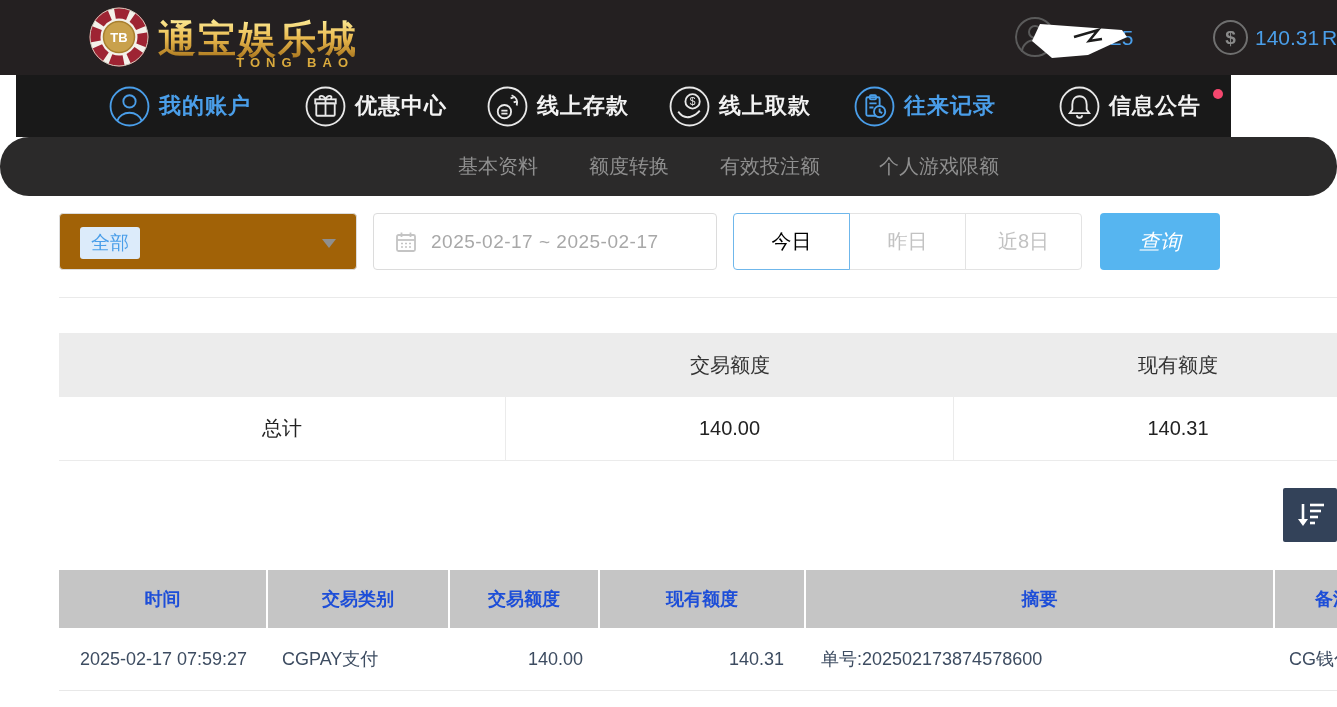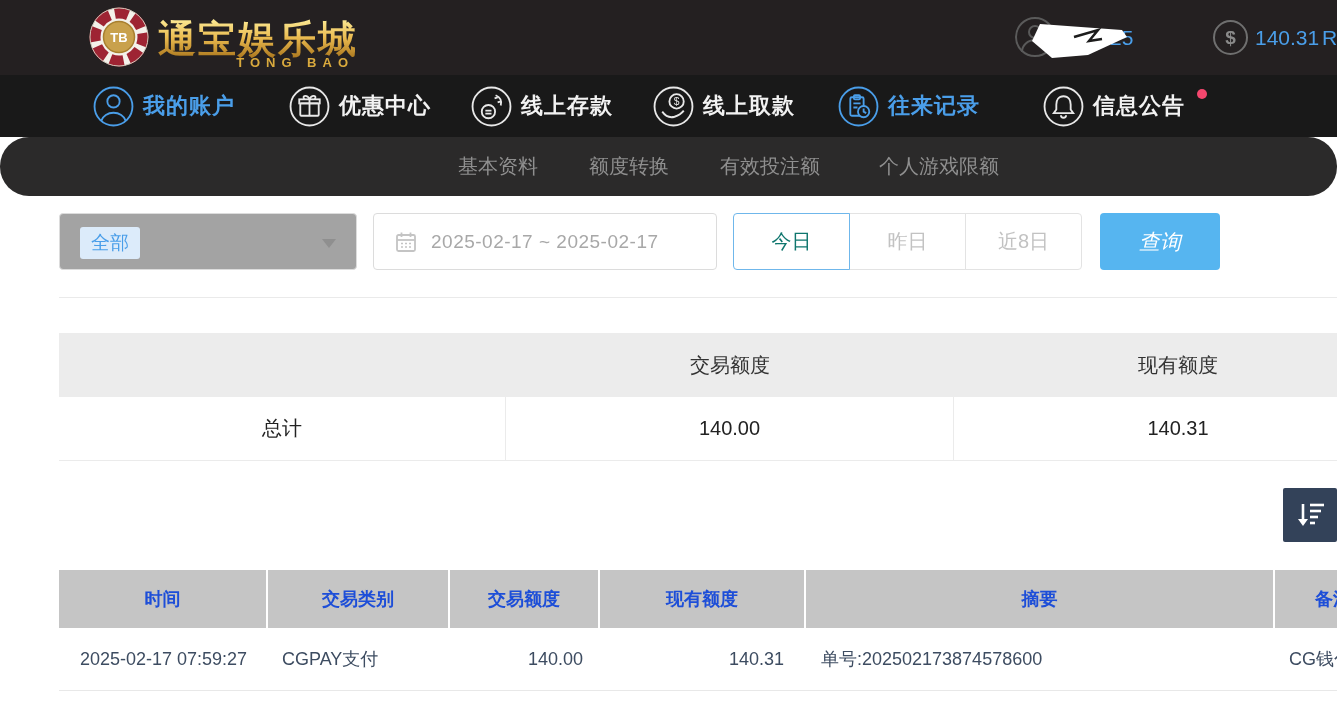--- a/index.html
+++ b/index.html
@@ -15,49 +15,49 @@
            -webkit-background-clip:text;background-clip:text;color:transparent;letter-spacing:2px;margin-top:10px;}
   .logo-en{font-size:13px;font-weight:bold;letter-spacing:6px;color:#d9a93d;text-align:right;margin-top:-4px;padding-right:4px;}
   .user-icon-tr{position:absolute;left:1014px;top:16px;}
   .username{position:absolute;left:1110px;top:0;height:75px;line-height:75px;font-size:21px;color:#4a9ee9;}
   .scribble{position:absolute;left:1028px;top:14px;}
   .dollar-icon-tr{position:absolute;left:1212px;top:19px;}
   .balance{position:absolute;left:1255px;top:0;height:75px;line-height:75px;font-size:21px;color:#4a9ee9;}
   .currency{position:absolute;left:1322px;top:0;height:75px;line-height:75px;font-size:21px;color:#4a9ee9;}
 
   
-  .mainnav{position:absolute;left:0;top:75px;width:1337px;height:62px;background:#191919;}
+  .mainnav{position:absolute;left:16px;top:75px;width:1215px;height:62px;background:#191919;}
   .nav-item{position:absolute;top:0;height:62px;display:flex;align-items:center;gap:9px;cursor:pointer;}
   .nav-item .lbl{font-size:22px;font-weight:bold;letter-spacing:1px;color:#f2f2f2;white-space:nowrap;}
   .nav-item.active .lbl{color:#4a9ee9;}
   .nav-item svg{display:block;}
   .nav-dot{position:absolute;left:1197px;top:14px;width:10px;height:10px;border-radius:50%;background:#f4476e;}
 
   
   .subnav{position:absolute;left:0;top:137px;width:1337px;height:59px;background:#2b2a2a;border-radius:29px;}
   .subnav-item{position:absolute;top:0;height:59px;line-height:59px;font-size:20px;color:#8f8f8f;cursor:pointer;white-space:nowrap;}
 
   
   .select-box{position:absolute;left:59px;top:213px;width:298px;height:57px;border:1px solid #dcdcdc;
-              border-radius:4px;box-sizing:border-box;background:#a3a3a3;cursor:pointer;}
+              border-radius:4px;box-sizing:border-box;background:#a16207;cursor:pointer;}
   .select-chip{position:absolute;left:20px;top:13px;background:#dcebfa;color:#4a9ee9;font-size:19px;
                padding:3px 11px;border-radius:3px;}
   .select-caret{position:absolute;right:20px;top:25px;width:0;height:0;
                 border-left:7px solid transparent;border-right:7px solid transparent;border-top:9px solid #8f8f8f;}
   .date-box{position:absolute;left:373px;top:213px;width:344px;height:57px;border:1px solid #dcdcdc;
             border-radius:4px;box-sizing:border-box;display:flex;align-items:center;cursor:pointer;}
   .date-box svg{margin-left:21px;}
   .date-text{margin-left:14px;font-size:19px;color:#a8a8a8;letter-spacing:.5px;}
   .quick-group{position:absolute;left:733px;top:213px;display:flex;}
   .quick-btn{width:117px;height:57px;box-sizing:border-box;border:1px solid #e3e3e3;background:#fff;
              font-size:20px;color:#c2c2c2;display:flex;align-items:center;justify-content:center;cursor:pointer;}
   .quick-btn:first-child{border-radius:4px 0 0 4px;}
   .quick-btn:last-child{border-radius:0 4px 4px 0;}
   .quick-btn + .quick-btn{margin-left:-1px;}
-  .quick-btn.active{border:1px solid #6fb7eb;color:#0f766e;z-index:2;}
+  .quick-btn.active{border:1px solid #6fb7eb;color:#000000;z-index:2;}
   .search-btn{position:absolute;left:1100px;top:213px;width:120px;height:57px;background:#56b5f0;border:none;
               border-radius:4px;color:#fff;font-size:21px;cursor:pointer;font-family:inherit;font-style:italic;}
   .divider{position:absolute;left:59px;top:297px;width:1278px;height:1px;background:#eaeaea;}
 
   
   .summary{position:absolute;left:59px;top:333px;width:1343px;}
   .summary .shead{display:flex;height:64px;background:#ececec;}
   .summary .shead .cell{display:flex;align-items:center;justify-content:center;font-size:20px;color:#333;}
   .summary .srow{display:flex;height:63px;background:#fff;border-bottom:1px solid #ebebeb;}
   .summary .srow .cell{display:flex;align-items:center;justify-content:center;font-size:20px;color:#222;box-sizing:border-box;}

